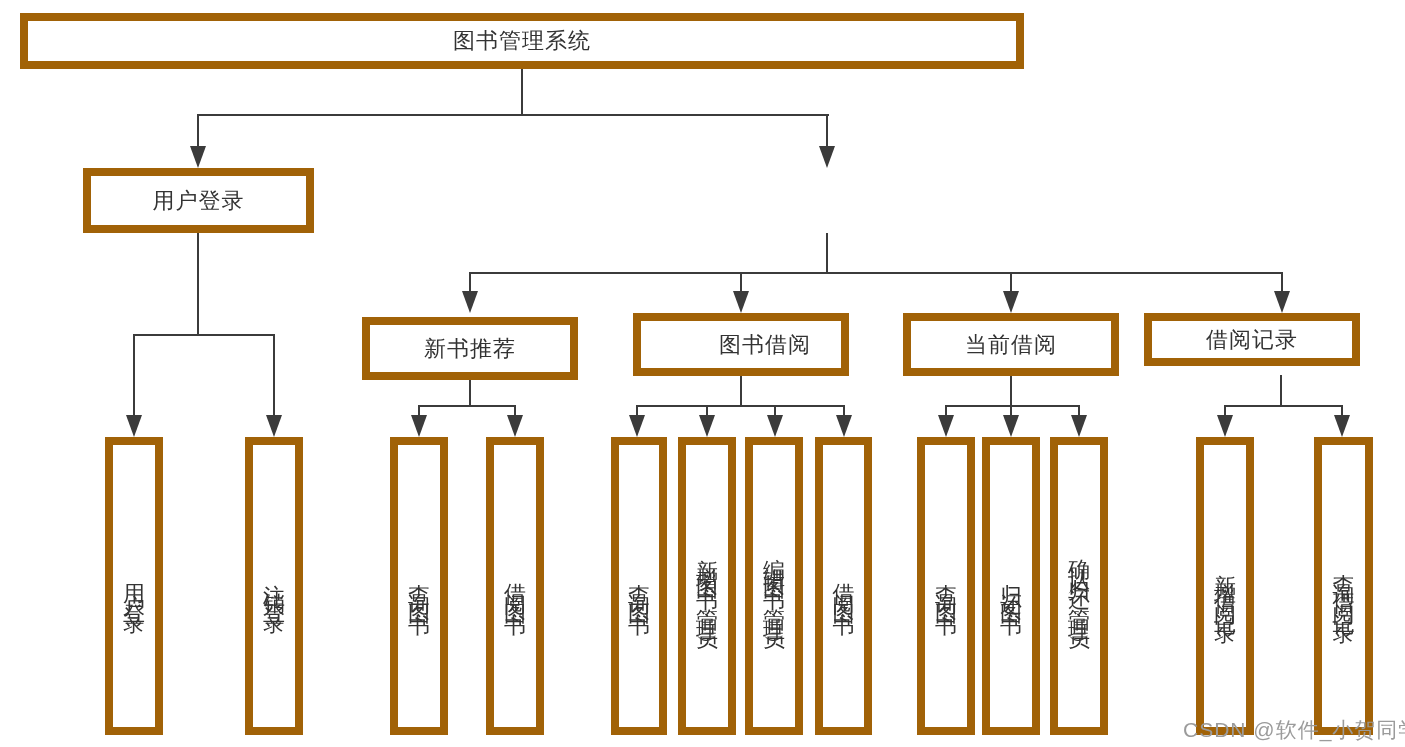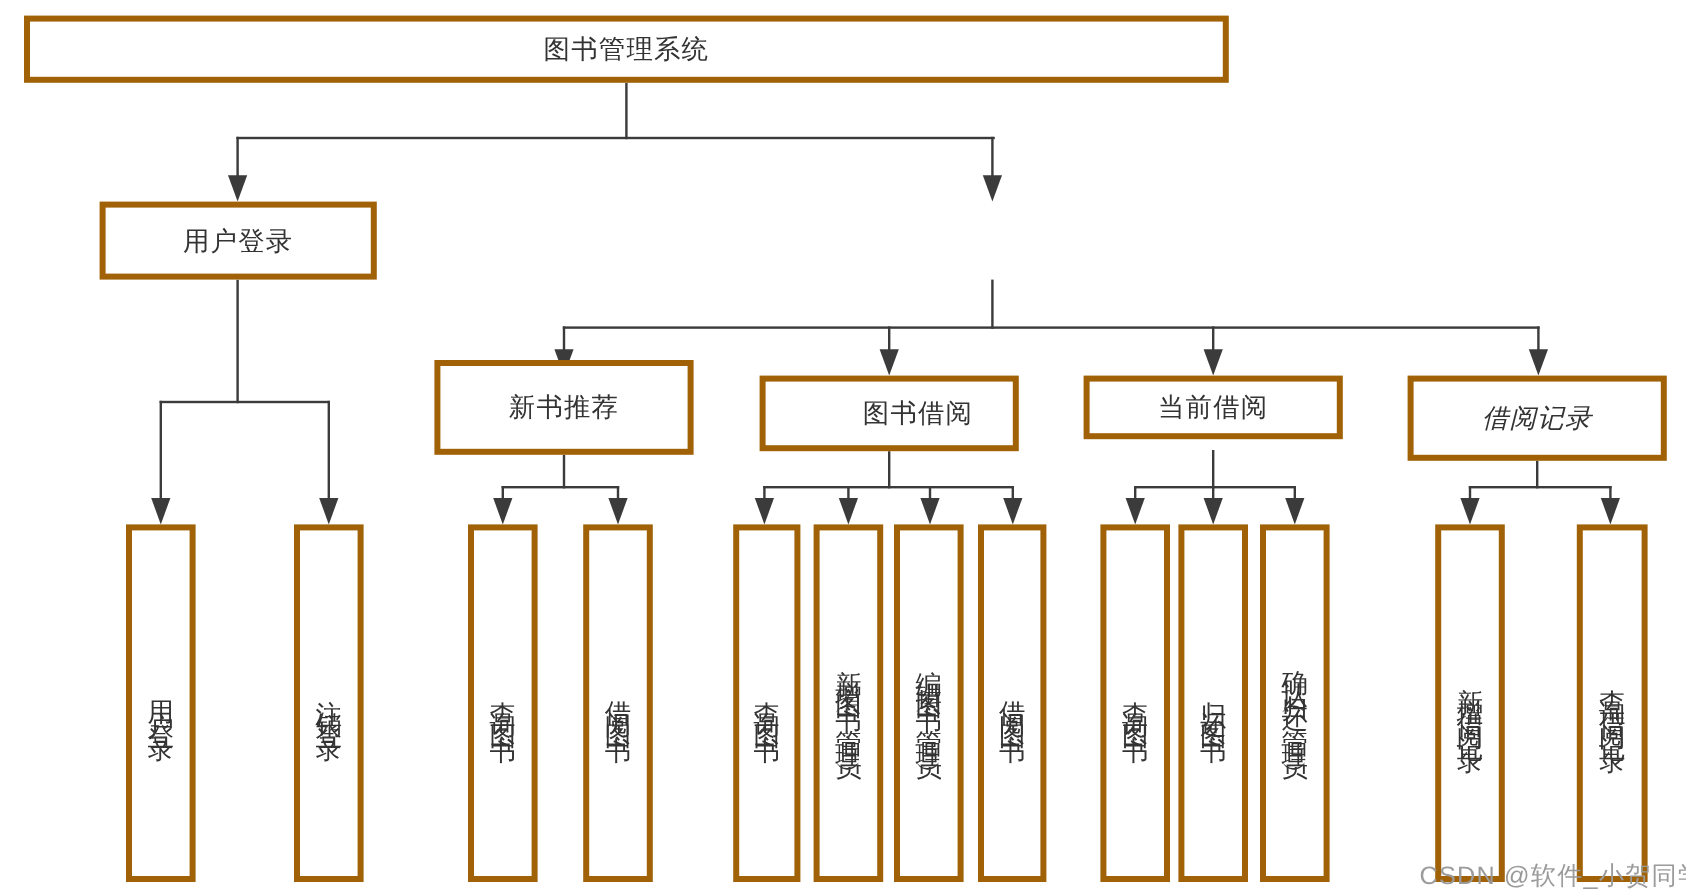--- a/index.html
+++ b/index.html
@@ -2,21 +2,21 @@
 <html><head>
 <meta charset="utf-8">
 <style>
   html,body { margin:0; padding:0; background:#fff; }
   .stage {
     position:relative; width:1405px; height:747px; background:#ffffff;
     font-family:"Liberation Sans","DejaVu Sans",sans-serif; overflow:hidden;
   }
   .box {
     position:absolute; box-sizing:border-box; background:#ffffff;
-    border:5px solid #a16207; color:#333333;
+    border:8px solid #a16207; color:#333333;
     display:flex; align-items:center; justify-content:center;
   }
   .hbox { font-size:22px; letter-spacing:1px; }
   .vbox span {
     writing-mode:vertical-rl; text-orientation:mixed;
     font-size:22px; letter-spacing:10px; line-height:1; color:#333333;
   }
   .vline { position:absolute; width:2px; background:#3b3b3b; }
   .hline { position:absolute; height:2px; background:#3b3b3b; }
   .arrow {
@@ -90,24 +90,24 @@
   <div class="hline" style="left:1224px;top:405px;width:119px;"></div>
   <div class="vline" style="left:1224px;top:405px;height:13px;"></div>
   <div class="arrow" style="left:1217px;top:415px;"></div>
   <div class="vline" style="left:1341px;top:405px;height:13px;"></div>
   <div class="arrow" style="left:1334px;top:415px;"></div>
 
   <div class="box hbox" style="left:20px;top:13px;width:1004px;height:56px;">图书管理系统</div>
 
   <div class="box hbox" style="left:83px;top:168px;width:231px;height:65px;">用户登录</div>
 
-  <div class="box hbox" style="left:362px;top:300px;width:216px;height:79px;">新书推荐</div>
+  <div class="box hbox" style="left:362px;top:317px;width:216px;height:63px;">新书推荐</div>
   <div class="box hbox" style="left:633px;top:313px;width:216px;height:63px;padding-left:48px;">图书借阅</div>
-  <div class="box hbox" style="left:903px;top:313px;width:216px;height:53px;">当前借阅</div>
-  <div class="box hbox" style="left:1173px;top:313px;width:216px;height:71px;font-style:italic;">借阅记录</div>
+  <div class="box hbox" style="left:903px;top:313px;width:216px;height:63px;">当前借阅</div>
+  <div class="box hbox" style="left:1144px;top:313px;width:216px;height:53px;">借阅记录</div>
 
   <div class="box vbox" style="left:105px;top:437px;width:58px;height:298px;">
     <span>用户登录</span>
   </div>
   <div class="box vbox" style="left:245px;top:437px;width:58px;height:298px;">
     <span>注销登录</span>
   </div>
 
   <div class="box vbox" style="left:390px;top:437px;width:58px;height:298px;">
     <span>查询图书</span>

